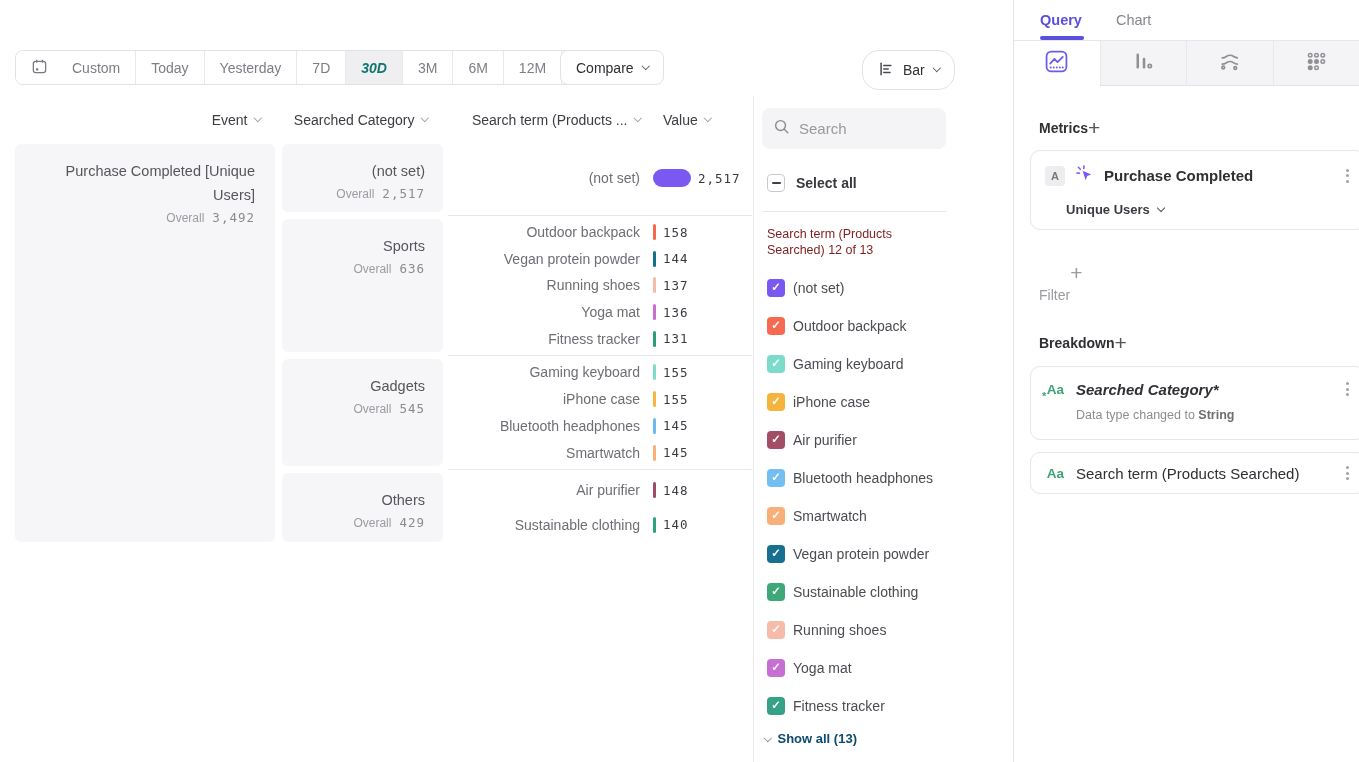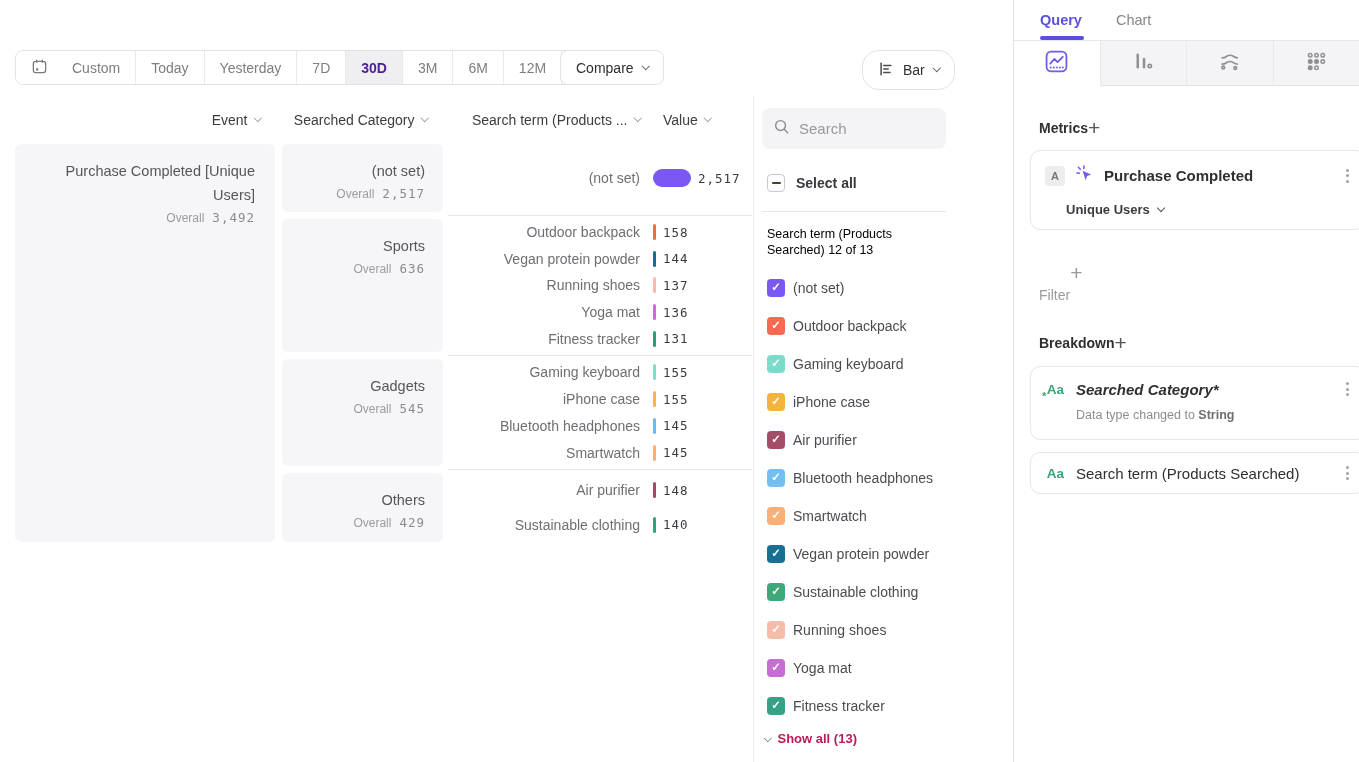--- a/index.html
+++ b/index.html
@@ -6,21 +6,21 @@
   html,body { background:#fff; }
   body { font-family:"Liberation Sans", sans-serif; -webkit-font-smoothing:antialiased; }
   .app { position:relative; width:1359px; height:762px; background:#fff; overflow:hidden; }
   .mono { font-family:"DejaVu Sans Mono", monospace; }
 
   
   .toolbar { position:absolute; top:50px; left:0; right:346px; height:35px; }
   .seg-control { position:absolute; left:15px; top:0; display:inline-flex; height:35px; border:1px solid #e2e2e6; border-radius:8px; overflow:hidden; background:#fff; }
   .seg { display:flex; align-items:center; gap:24px; padding:0 15px; height:100%; background:#fff; border:none; border-left:1px solid #e9e9ed; font-family:inherit; font-size:14px; color:#7d7d85; cursor:pointer; white-space:nowrap; }
   .seg:first-child { border-left:none; }
-  .seg.active { background:#efeff2; color:#4c1d95; font-weight:700; }
+  .seg.active { background:#efeff2; color:#0f766e; font-weight:700;font-style:italic; }
   .chev { display:inline-block; width:7px; height:7px; border-right:1.6px solid currentColor; border-bottom:1.6px solid currentColor; transform:rotate(45deg); margin-top:-4px; }
   .chev.sm { width:5.5px; height:5.5px; border-width:1.4px; }
   .btn { display:inline-flex; align-items:center; gap:9px; height:35px; padding:0 15px; border:1px solid #e2e2e6; border-radius:8px; background:#fff; font-family:inherit; font-size:14px; font-weight:500; color:#2f2f34; cursor:pointer; }
   #compare-btn { position:absolute; left:560px; top:0; }
   #bar-btn { position:absolute; left:862px; top:0; border-radius:17px; height:40px; }
   .btn .chev { color:#55555c; }
 
   
   .thead { position:absolute; top:112px; left:0; height:26px; }
   .th { position:absolute; top:0; display:flex; align-items:center; justify-content:flex-end; gap:7px; font-size:14px; font-weight:500; color:#3c3c42; cursor:pointer; }
@@ -48,27 +48,27 @@
   .searchbox input { border:none; outline:none; background:transparent; font-family:inherit; font-size:15px; color:#3a3a40; width:130px; }
   .searchbox input::placeholder { color:#98989f; }
   .selectall { position:absolute; top:174px; left:5px; display:flex; align-items:center; gap:11px; cursor:pointer; }
   .selectall .lbl { font-size:14px; font-weight:700; color:#38383e; }
   .cb { width:18px; height:18px; border-radius:4px; flex:0 0 auto; display:flex; align-items:center; justify-content:center; }
   .cb.indet { background:#fff; border:1px solid #c9c9d2; }
   .cb.indet i { display:block; width:9px; height:2px; background:#3f3f46; border-radius:1px; }
   .cb .mark { color:#fff; font-size:11.5px; font-weight:700; line-height:1; }
   .cb.dotted { background-image:radial-gradient(rgba(255,255,255,.55) 1px, transparent 1.3px); background-size:5px 5px; }
   .lseparator { position:absolute; top:211px; left:0; width:184px; height:1px; background:#e8e8ec; }
-  .list-label { position:absolute; top:226px; left:5px; width:175px; font-size:12.5px; line-height:16px; color:#000000; }
+  .list-label { position:absolute; top:226px; left:5px; width:175px; font-size:12.5px; line-height:16px; color:#7f1d1d; }
   .legend-list { position:absolute; top:269px; left:5px; width:179px; }
   .legend-item { display:flex; align-items:center; gap:8px; height:38px; cursor:pointer; }
   .legend-item .lbl { font-size:14px; color:#4b4b52; white-space:nowrap; }
   .showall { position:absolute; top:731px; left:3px; display:flex; align-items:center; gap:7px; cursor:pointer; }
   .showall .chev { color:#8b8b92; margin-top:-2px; }
-  .showall .lbl { font-size:13px; font-weight:700; color:#be185d; }
+  .showall .lbl { font-size:13px; font-weight:700; color:#0c4a6e; }
 
   
   .sidebar { position:absolute; top:0; right:0; width:346px; height:762px; background:#fff; border-left:1px solid #e4e4e8; }
   .side-tabs { position:relative; height:41px; border-bottom:1px solid #e7e7eb; display:flex; gap:34px; padding:12px 12px 0 26px; }
   .side-tab { font-size:14.5px; cursor:pointer; }
   .side-tab.active { color:#5b4fe0; font-weight:700; }
   .side-tab.inactive { color:#85858c; }
   .tab-underline { position:absolute; left:26px; top:36px; width:44px; height:4px; border-radius:2px; background:#5b4fe0; }
   .icon-strip { display:flex; height:45px; }
   .icon-tab { flex:1; display:flex; align-items:center; justify-content:center; cursor:pointer; }

